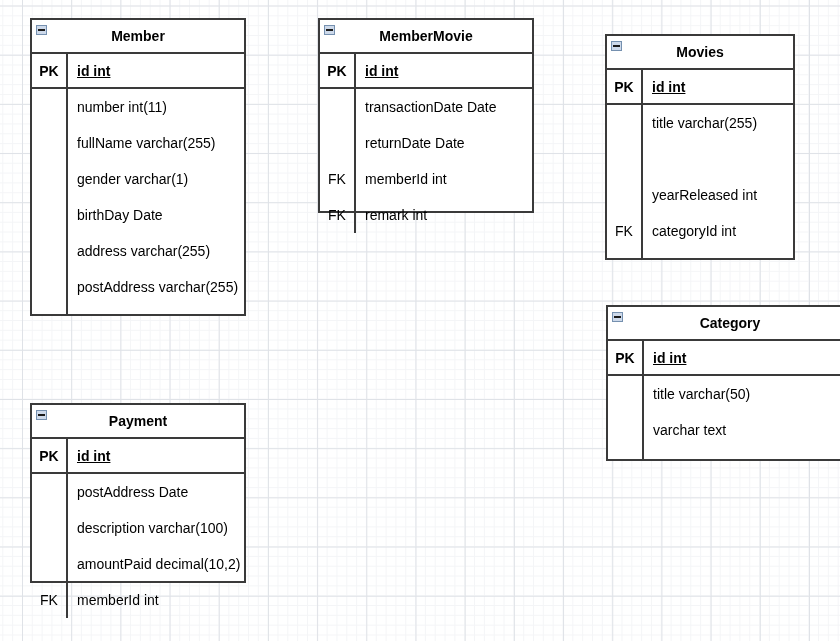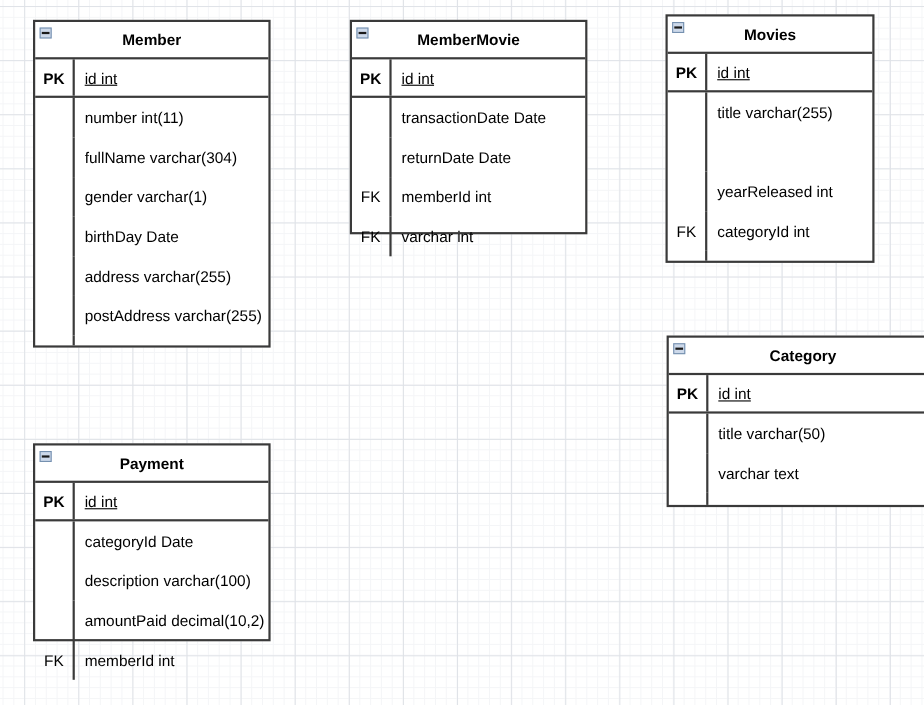--- a/index.html
+++ b/index.html
@@ -71,21 +71,21 @@
   }
   .key-cell.bold { font-weight: bold; }
   .field-cell {
     flex: 1 1 auto;
     display: flex; align-items: center;
     padding-left: 9px;
     white-space: nowrap;
     overflow: hidden;
   }
   .pk-row .field-cell {
-    font-weight: normal;
+    font-weight: bold;
     text-decoration: underline;
   }
 </style>
 </head>
 <body>
 
 <div id="canvas">
     <div class="er-table" style="left: 30px; top: 18px; width: 216px; height: 298px;">
       <div class="er-header">
         <div class="collapse-btn">
@@ -96,21 +96,21 @@
       <div class="er-row pk-row">
         <div class="key-cell bold">PK</div>
         <div class="field-cell">id int</div>
       </div>
       <div class="er-row">
         <div class="key-cell"></div>
         <div class="field-cell">number int(11)</div>
       </div>
       <div class="er-row">
         <div class="key-cell"></div>
-        <div class="field-cell">fullName varchar(304)</div>
+        <div class="field-cell">fullName varchar(255)</div>
       </div>
       <div class="er-row">
         <div class="key-cell"></div>
         <div class="field-cell">gender varchar(1)</div>
       </div>
       <div class="er-row">
         <div class="key-cell"></div>
         <div class="field-cell">birthDay Date</div>
       </div>
       <div class="er-row">
@@ -144,28 +144,28 @@
       <div class="er-row">
         <div class="key-cell"></div>
         <div class="field-cell">returnDate Date</div>
       </div>
       <div class="er-row">
         <div class="key-cell">FK</div>
         <div class="field-cell">memberId int</div>
       </div>
       <div class="er-row">
         <div class="key-cell">FK</div>
-        <div class="field-cell">varchar int</div>
-      </div>
-      <div class="er-row filler">
-        <div class="key-cell"></div>
-        <div class="field-cell"></div>
-      </div>
-    </div>
-    <div class="er-table" style="left: 605px; top: 13px; width: 190px; height: 226px;">
+        <div class="field-cell">remark int</div>
+      </div>
+      <div class="er-row filler">
+        <div class="key-cell"></div>
+        <div class="field-cell"></div>
+      </div>
+    </div>
+    <div class="er-table" style="left: 605px; top: 34px; width: 190px; height: 226px;">
       <div class="er-header">
         <div class="collapse-btn">
           <div class="minus"></div>
         </div>
         <div class="er-title">Movies</div>
       </div>
       <div class="er-row pk-row">
         <div class="key-cell bold">PK</div>
         <div class="field-cell">id int</div>
       </div>
@@ -219,21 +219,21 @@
           <div class="minus"></div>
         </div>
         <div class="er-title">Payment</div>
       </div>
       <div class="er-row pk-row">
         <div class="key-cell bold">PK</div>
         <div class="field-cell">id int</div>
       </div>
       <div class="er-row">
         <div class="key-cell"></div>
-        <div class="field-cell">categoryId Date</div>
+        <div class="field-cell">postAddress Date</div>
       </div>
       <div class="er-row">
         <div class="key-cell"></div>
         <div class="field-cell">description varchar(100)</div>
       </div>
       <div class="er-row">
         <div class="key-cell"></div>
         <div class="field-cell">amountPaid decimal(10,2)</div>
       </div>
       <div class="er-row">

